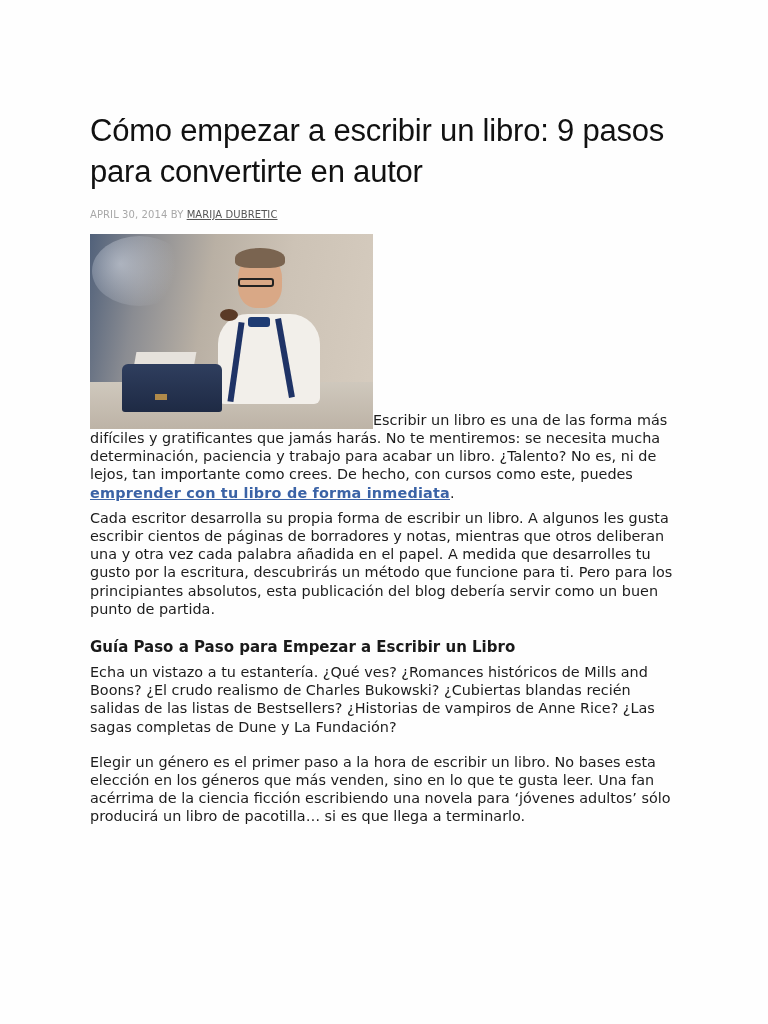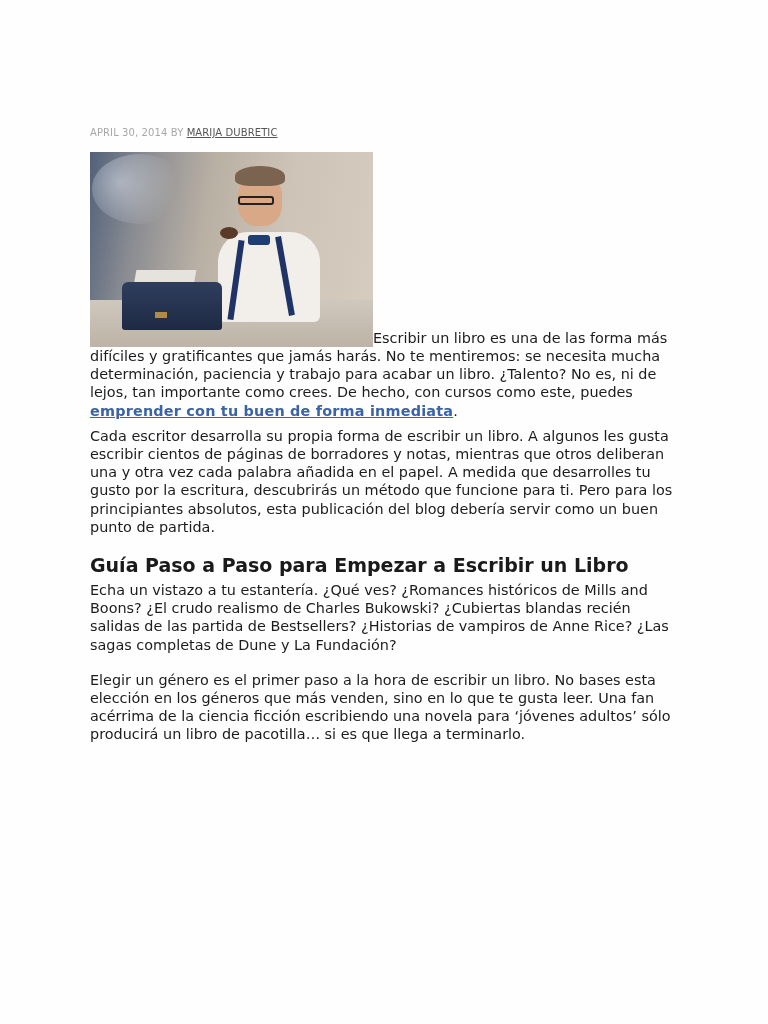--- a/index.html
+++ b/index.html
@@ -137,34 +137,35 @@
       font-weight: bold;
       text-decoration: underline;
       letter-spacing: 0.2px;
       cursor: pointer;
     }
     .para {
       margin-top: 7px;
     }
     .heading {
       font-family: "DejaVu Sans", sans-serif;
-      font-size: 19px;
+      font-size: 15px;
       line-height: 18px;
       font-weight: bold;
       color: #1a1a1a;
       margin: 0;
     }
     .h1 { margin-top: 20px; }
     .h2 { margin-top: 18px; }
     .p3 { margin-top: 17px; }
   </style>
 </head>
 <body>
 
 <div class="page">
+  <h1 class="title">Cómo empezar a escribir un libro: 9 pasos para convertirte en autor</h1>
 
   <div class="meta">
     <span>APRIL 30, 2014</span>
     <span>BY</span>
     <a class="author">MARIJA DUBRETIC</a>
   </div>
 
   <p class="body-text intro"><span class="hero">
       <span class="smoke"></span>
       <span class="table"></span>
@@ -172,23 +173,23 @@
       <span class="strap-l"></span>
       <span class="strap-r"></span>
       <span class="head"></span>
       <span class="hair"></span>
       <span class="glasses"></span>
       <span class="pipe"></span>
       <span class="bowtie"></span>
       <span class="paper"></span>
       <span class="typewriter"></span>
       <span class="plate"></span>
-    </span><span>Escribir un libro es una de las forma más difíciles y gratificantes que jamás harás. No te mentiremos: se necesita mucha determinación, paciencia y trabajo para acabar un libro. ¿Talento? No es, ni de lejos, tan importante como crees. De hecho, con cursos como este, puedes </span><a class="link">emprender con tu buen de forma inmediata</a><span>.</span></p>
+    </span><span>Escribir un libro es una de las forma más difíciles y gratificantes que jamás harás. No te mentiremos: se necesita mucha determinación, paciencia y trabajo para acabar un libro. ¿Talento? No es, ni de lejos, tan importante como crees. De hecho, con cursos como este, puedes </span><a class="link">emprender con tu libro de forma inmediata</a><span>.</span></p>
 
   <p class="body-text para">Cada escritor desarrolla su propia forma de escribir un libro. A algunos les gusta escribir cientos de páginas de borradores y notas, mientras que otros deliberan una y otra vez cada palabra añadida en el papel. A medida que desarrolles tu gusto por la escritura, descubrirás un método que funcione para ti. Pero para los principiantes absolutos, esta publicación del blog debería servir como un buen punto de partida.</p>
 
   <h2 class="heading h1">Guía Paso a Paso para Empezar a Escribir un Libro</h2>
 
 
-  <p class="body-text para">Echa un vistazo a tu estantería. ¿Qué ves? ¿Romances históricos de Mills and Boons? ¿El crudo realismo de Charles Bukowski? ¿Cubiertas blandas recién salidas de las partida de Bestsellers? ¿Historias de vampiros de Anne Rice? ¿Las sagas completas de Dune y La Fundación?</p>
+  <p class="body-text para">Echa un vistazo a tu estantería. ¿Qué ves? ¿Romances históricos de Mills and Boons? ¿El crudo realismo de Charles Bukowski? ¿Cubiertas blandas recién salidas de las listas de Bestsellers? ¿Historias de vampiros de Anne Rice? ¿Las sagas completas de Dune y La Fundación?</p>
 
   <p class="body-text p3">Elegir un género es el primer paso a la hora de escribir un libro. No bases esta elección en los géneros que más venden, sino en lo que te gusta leer. Una fan acérrima de la ciencia ficción escribiendo una novela para ‘jóvenes adultos’ sólo producirá un libro de pacotilla… si es que llega a terminarlo.</p>
 </div>
 
 </body></html>

